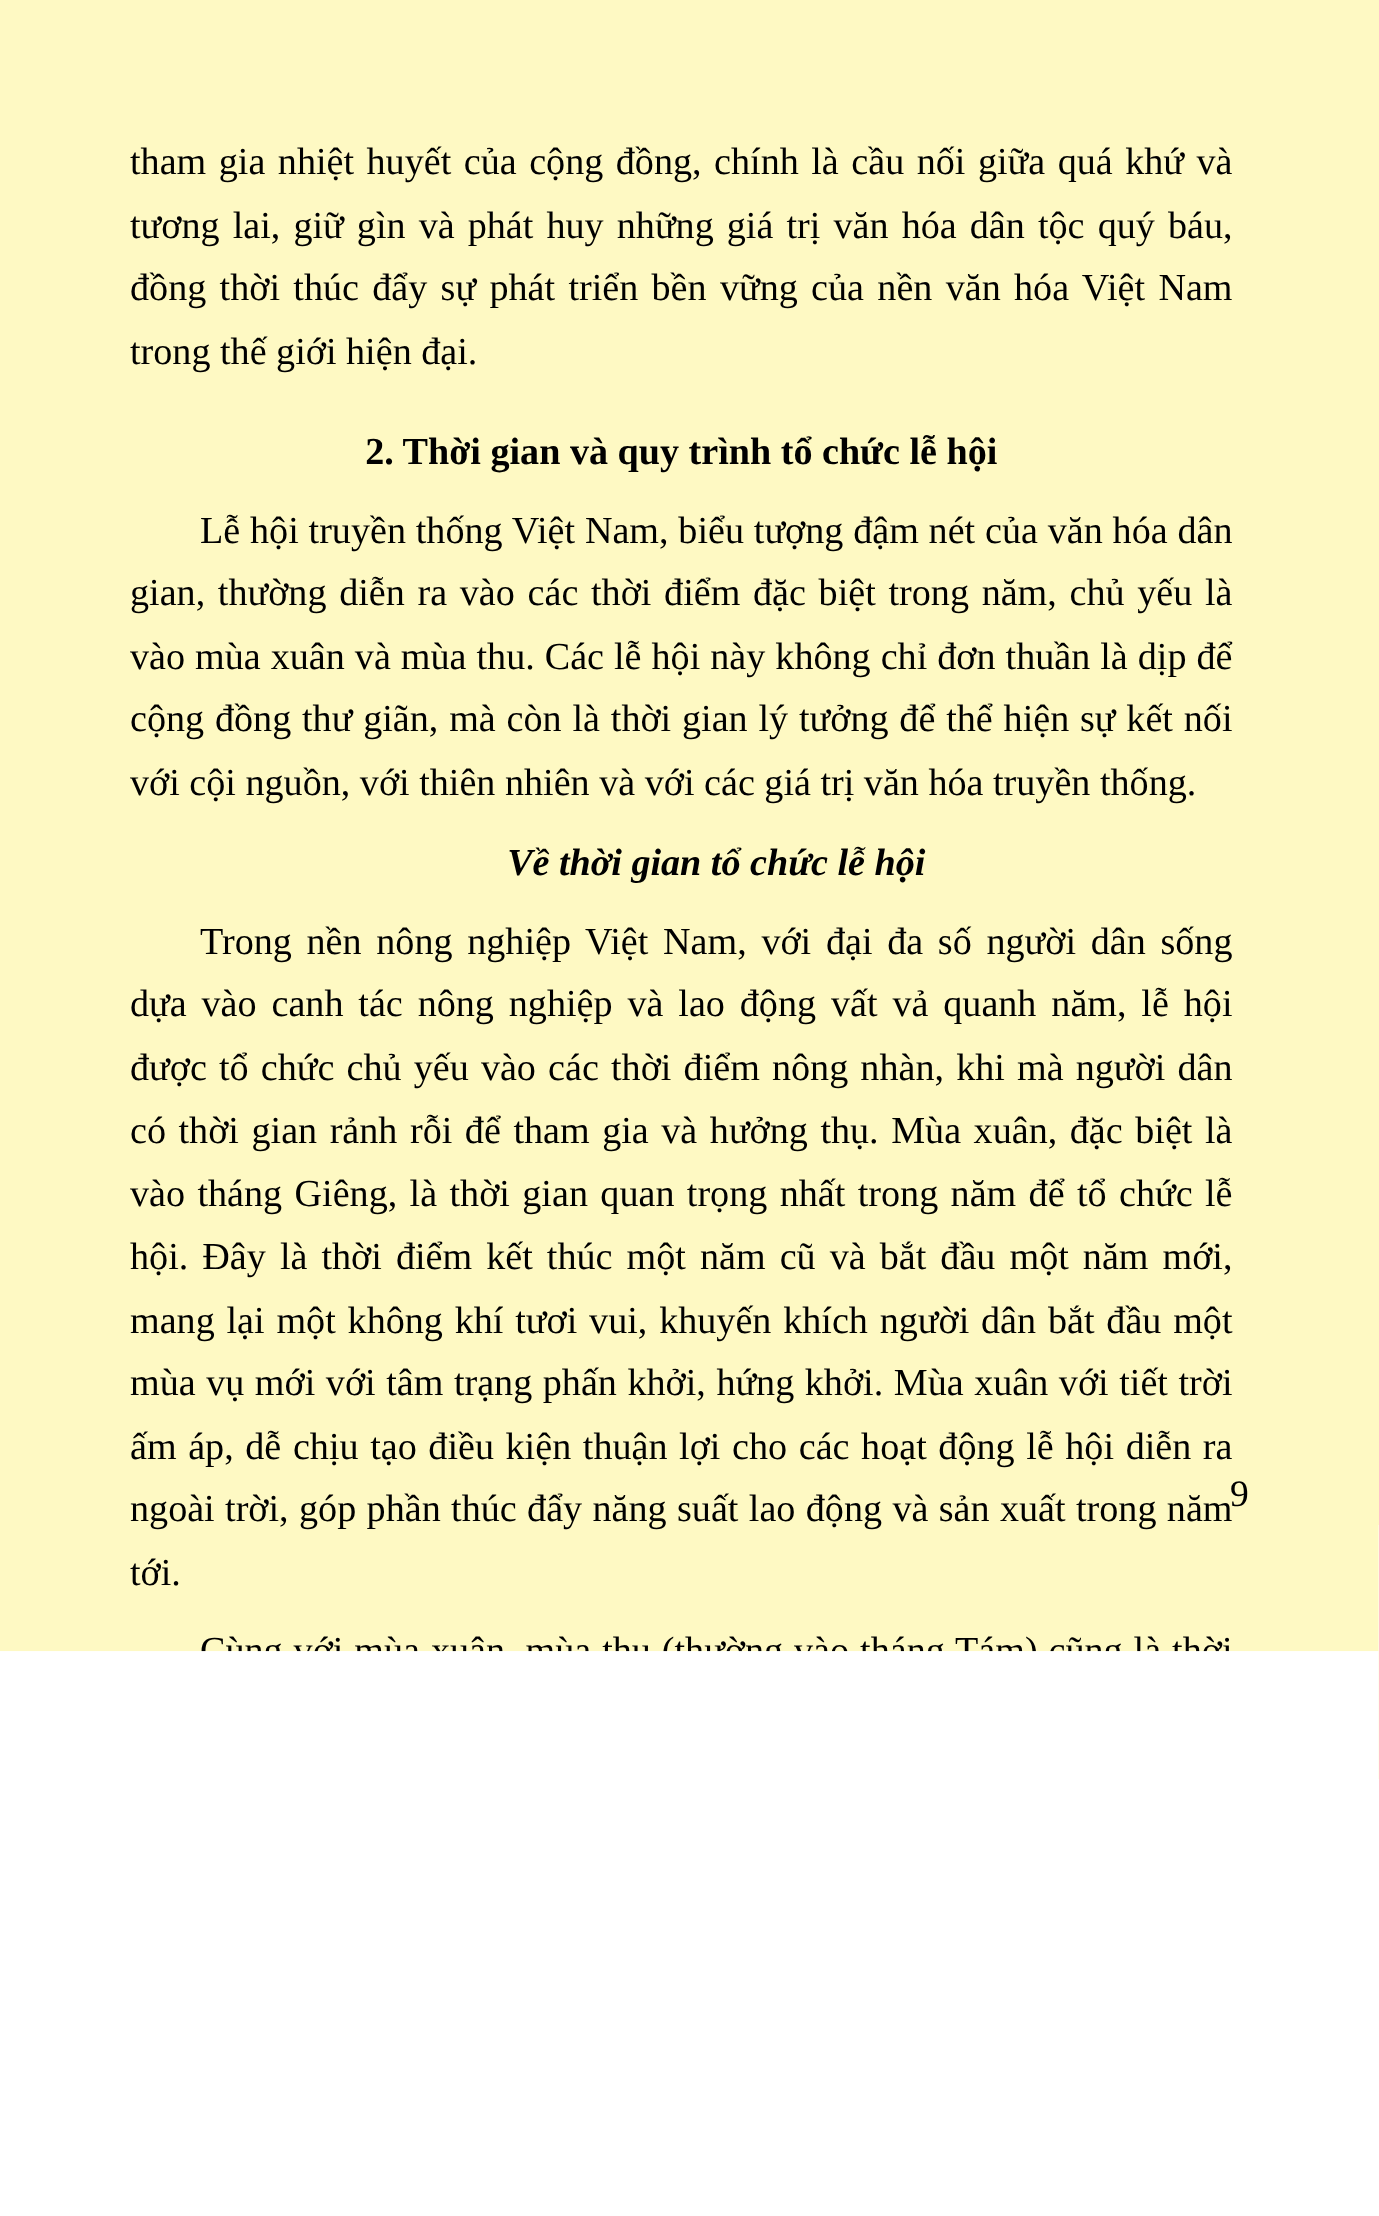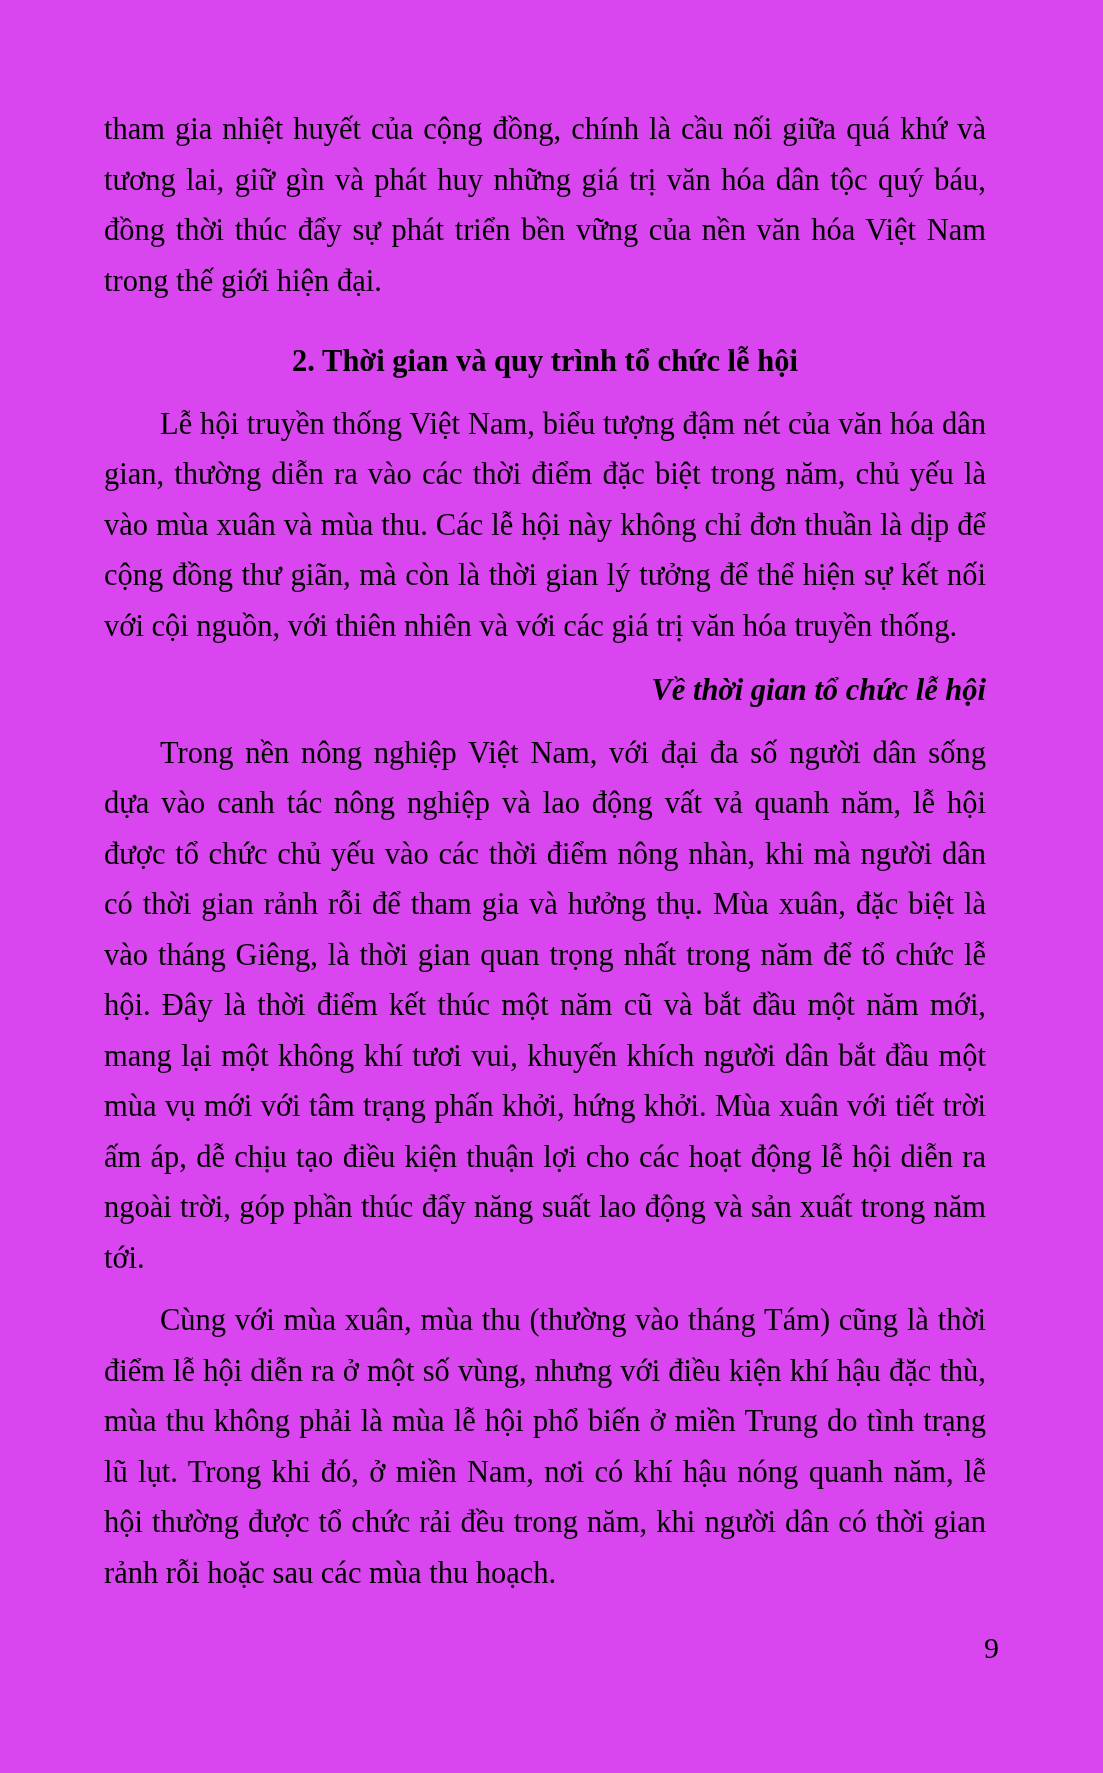--- a/index.html
+++ b/index.html
@@ -3,22 +3,22 @@
 <meta charset="utf-8">
 <style>
   html, body {
     margin: 0;
     padding: 0;
     background: #ffffff;
   }
   .page {
     position: relative;
     width: 1103px;
-    height: 1773px;
-    background: #d946ef;
+    height: 1321px;
+    background: #fef9c3;
     box-sizing: border-box;
     overflow: hidden;
     font-family: "Liberation Serif", "DejaVu Serif", serif;
     color: #000000;
   }
   .text-column {
     position: absolute;
     left: 104px;
     top: 104px;
     width: 882px;
@@ -44,21 +44,21 @@
     font-weight: bold;
     text-align: center;
   }
   .heading-sub {
     margin: 14px 0 2px 0;
     font-size: 30.5px;
     line-height: 50.5px;
     font-weight: bold;
     font-style: italic;
     text-indent: 56px;
-    text-align: right;
+    text-align: center;
   }
   .page-number {
     position: absolute;
     right: 104px;
     bottom: 108px;
     font-size: 30px;
     line-height: 34px;
     font-family: "Liberation Serif", "DejaVu Serif", serif;
     color: #000000;
   }

